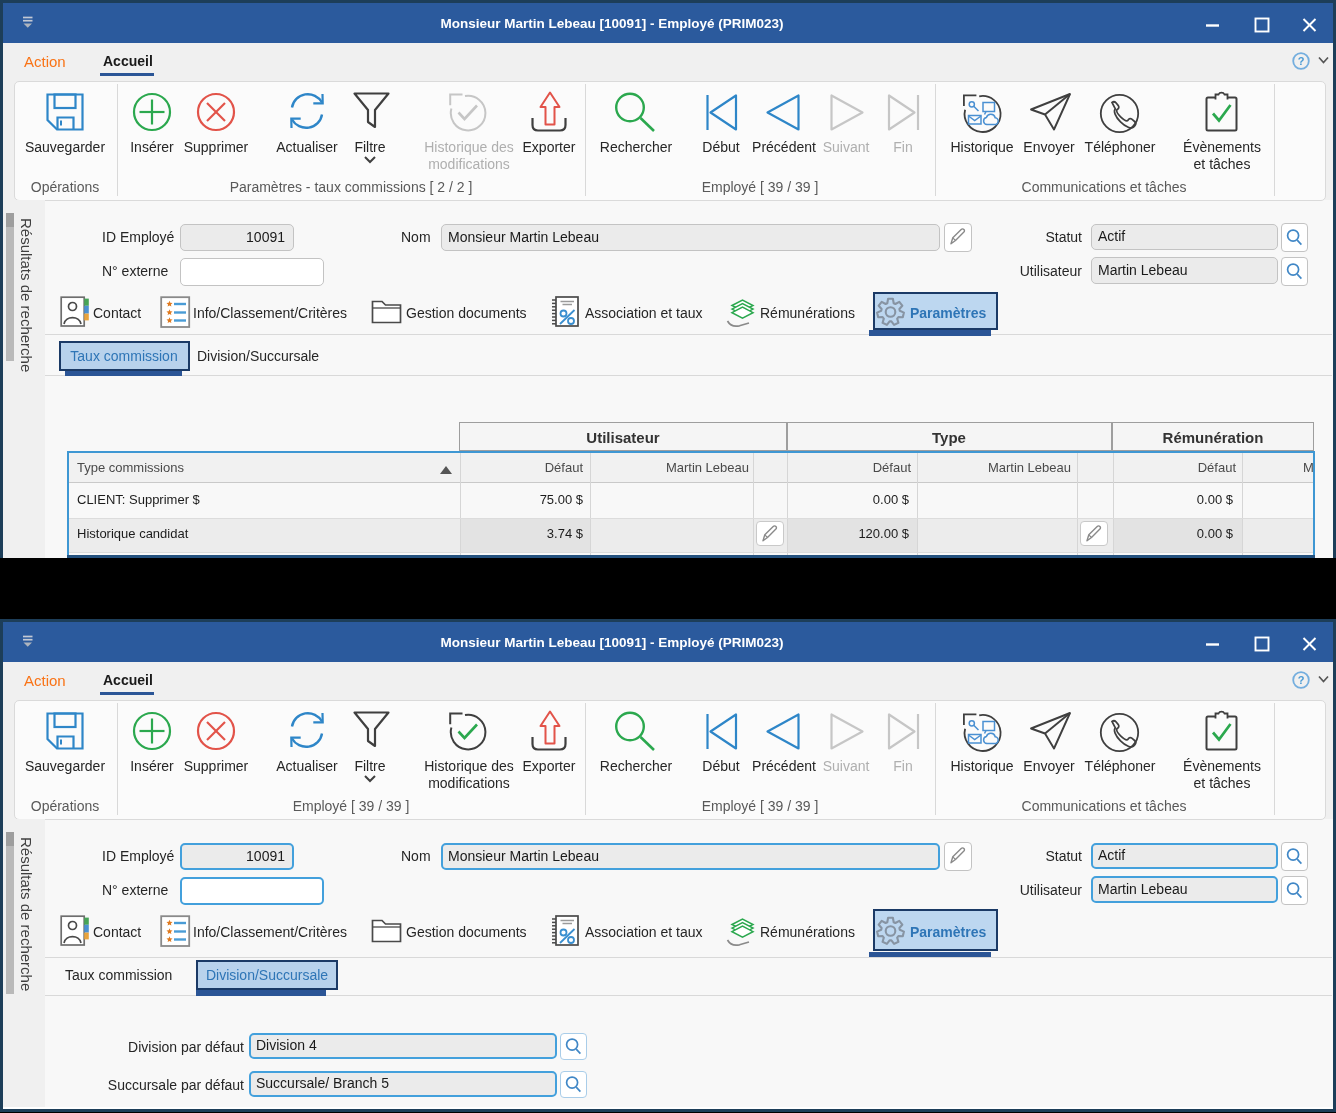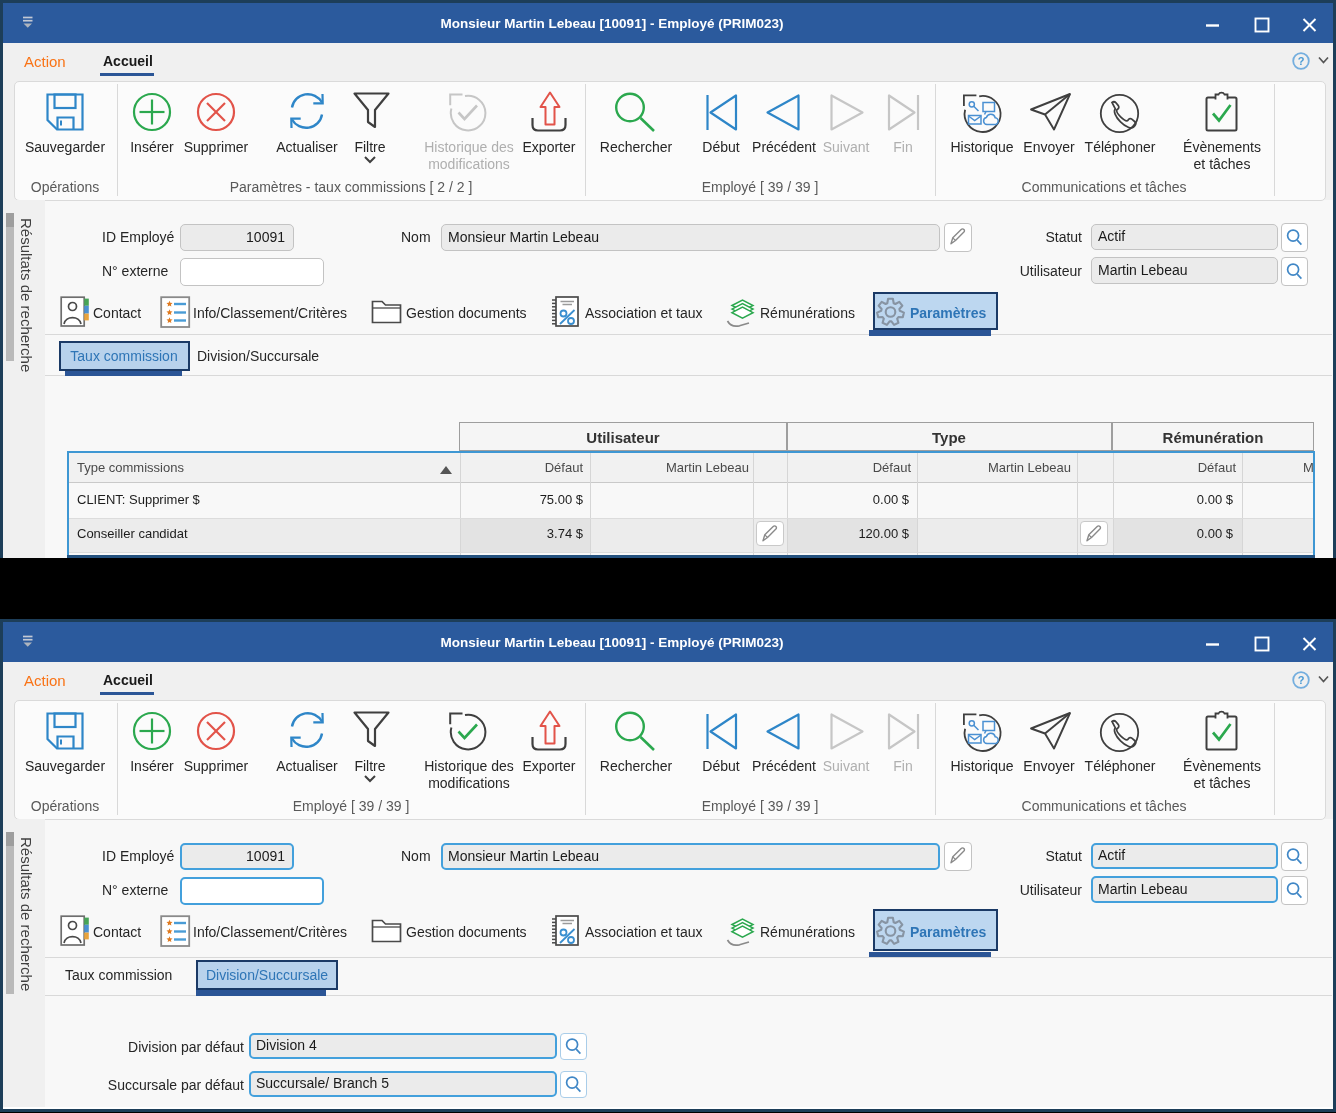--- a/index.html
+++ b/index.html
@@ -273,21 +273,21 @@
 <div class="abs" style="left:460px;top:518px;width:1px;height:34px;background:#D6D6D6;"></div>
 <div class="abs" style="left:590px;top:518px;width:1px;height:34px;background:#D6D6D6;"></div>
 <div class="abs" style="left:753px;top:518px;width:1px;height:34px;background:#D6D6D6;"></div>
 <div class="abs" style="left:787px;top:518px;width:1px;height:34px;background:#D6D6D6;"></div>
 <div class="abs" style="left:917px;top:518px;width:1px;height:34px;background:#D6D6D6;"></div>
 <div class="abs" style="left:1077px;top:518px;width:1px;height:34px;background:#D6D6D6;"></div>
 <div class="abs" style="left:1113px;top:518px;width:1px;height:34px;background:#D6D6D6;"></div>
 <div class="abs" style="left:1242px;top:518px;width:1px;height:34px;background:#D6D6D6;"></div>
 <div class="abs" style="left:68px;top:518px;width:1246px;height:1px;background:#DCDCDC;"></div>
 <div class="abs" style="left:68px;top:552px;width:1246px;height:1px;background:#DCDCDC;"></div>
-<div class="td" style="left:77px;top:526px;">Conseiller candidat</div>
+<div class="td" style="left:77px;top:526px;">Historique candidat</div>
 <div class="td" style="left:283px;top:526px;width:300px;text-align:right;">3.74 $</div>
 <div class="td" style="left:609px;top:526px;width:300px;text-align:right;">120.00 $</div>
 <div class="td" style="left:933px;top:526px;width:300px;text-align:right;">0.00 $</div>
 <div class="abs" style="left:756px;top:521px;width:28px;height:25px;background:#fff;border:1px solid #C9C9C9;border-radius:4px;box-sizing:border-box;"></div>
 <svg style="position:absolute;left:760px;top:524px;" width="20" height="20" viewBox="0 0 20 20" fill="none">
     <path d="M3,16.8 L4.8,10.8 L13.2,2.4 A1.9,1.9 0 0 1 15.9,2.4 A1.9,1.9 0 0 1 15.9,5.1 L7.5,13.5 Z" fill="#fff" stroke="#8a8a8a" stroke-width="1.4" stroke-linejoin="round"></path>
     <line x1="4.8" y1="10.8" x2="7.5" y2="13.5" stroke="#8a8a8a" stroke-width="1.2"></line>
   </svg>
 <div class="abs" style="left:1080px;top:521px;width:28px;height:25px;background:#fff;border:1px solid #C9C9C9;border-radius:4px;box-sizing:border-box;"></div>
 <svg style="position:absolute;left:1084px;top:524px;" width="20" height="20" viewBox="0 0 20 20" fill="none">

